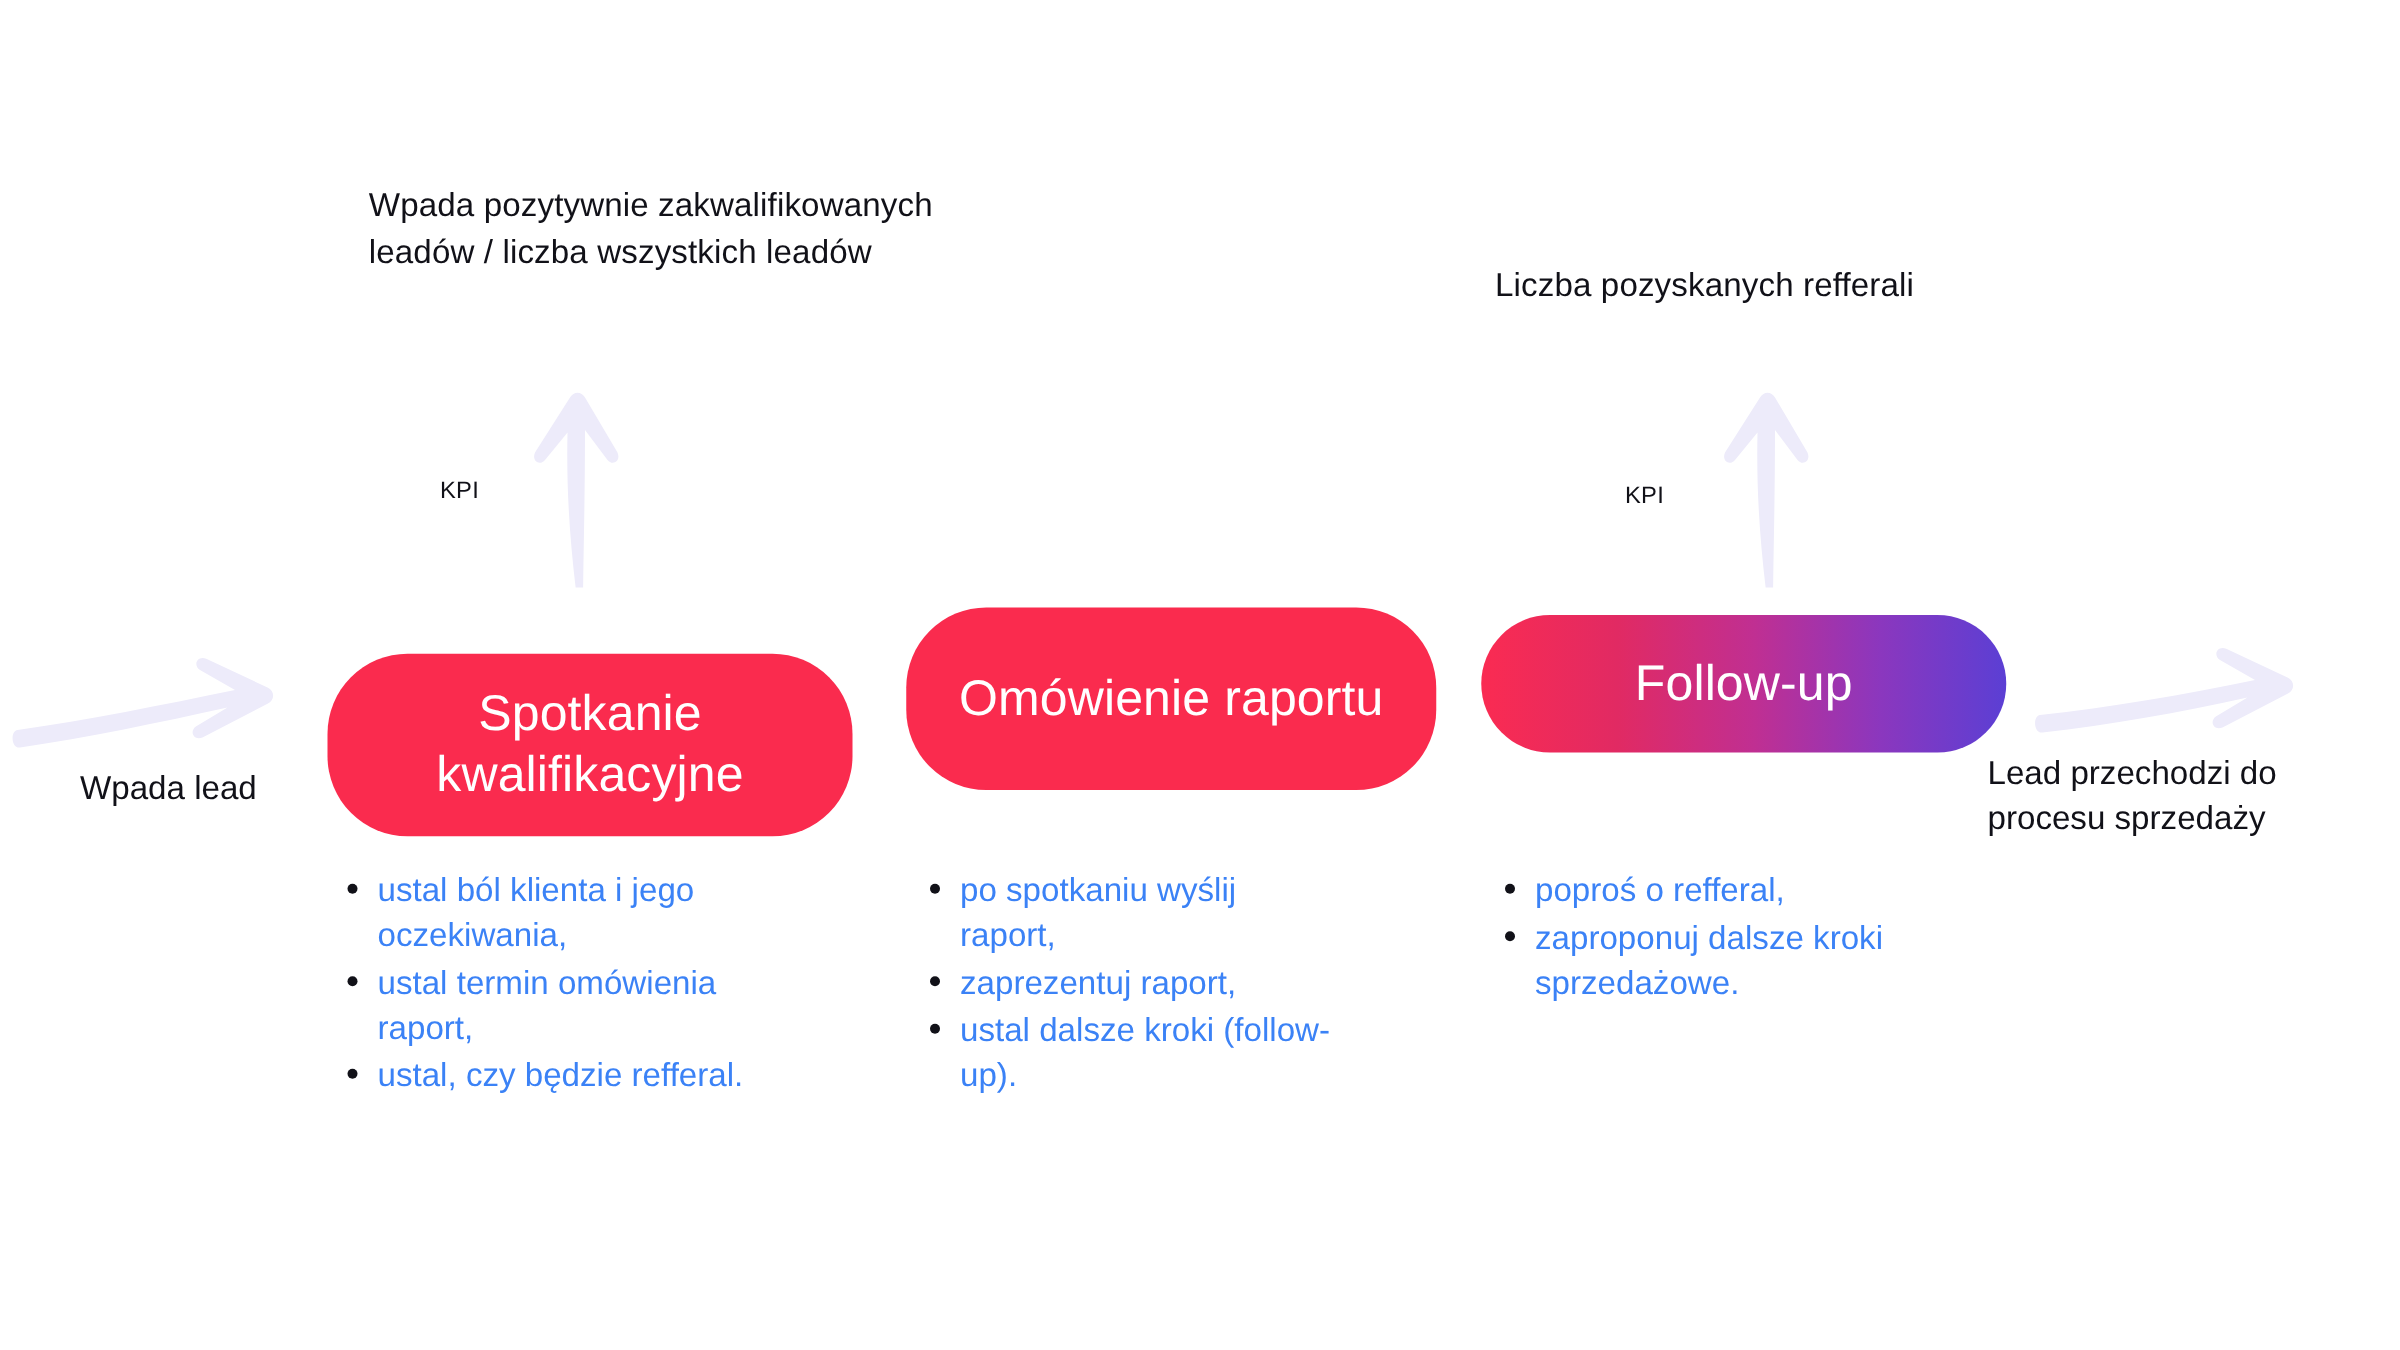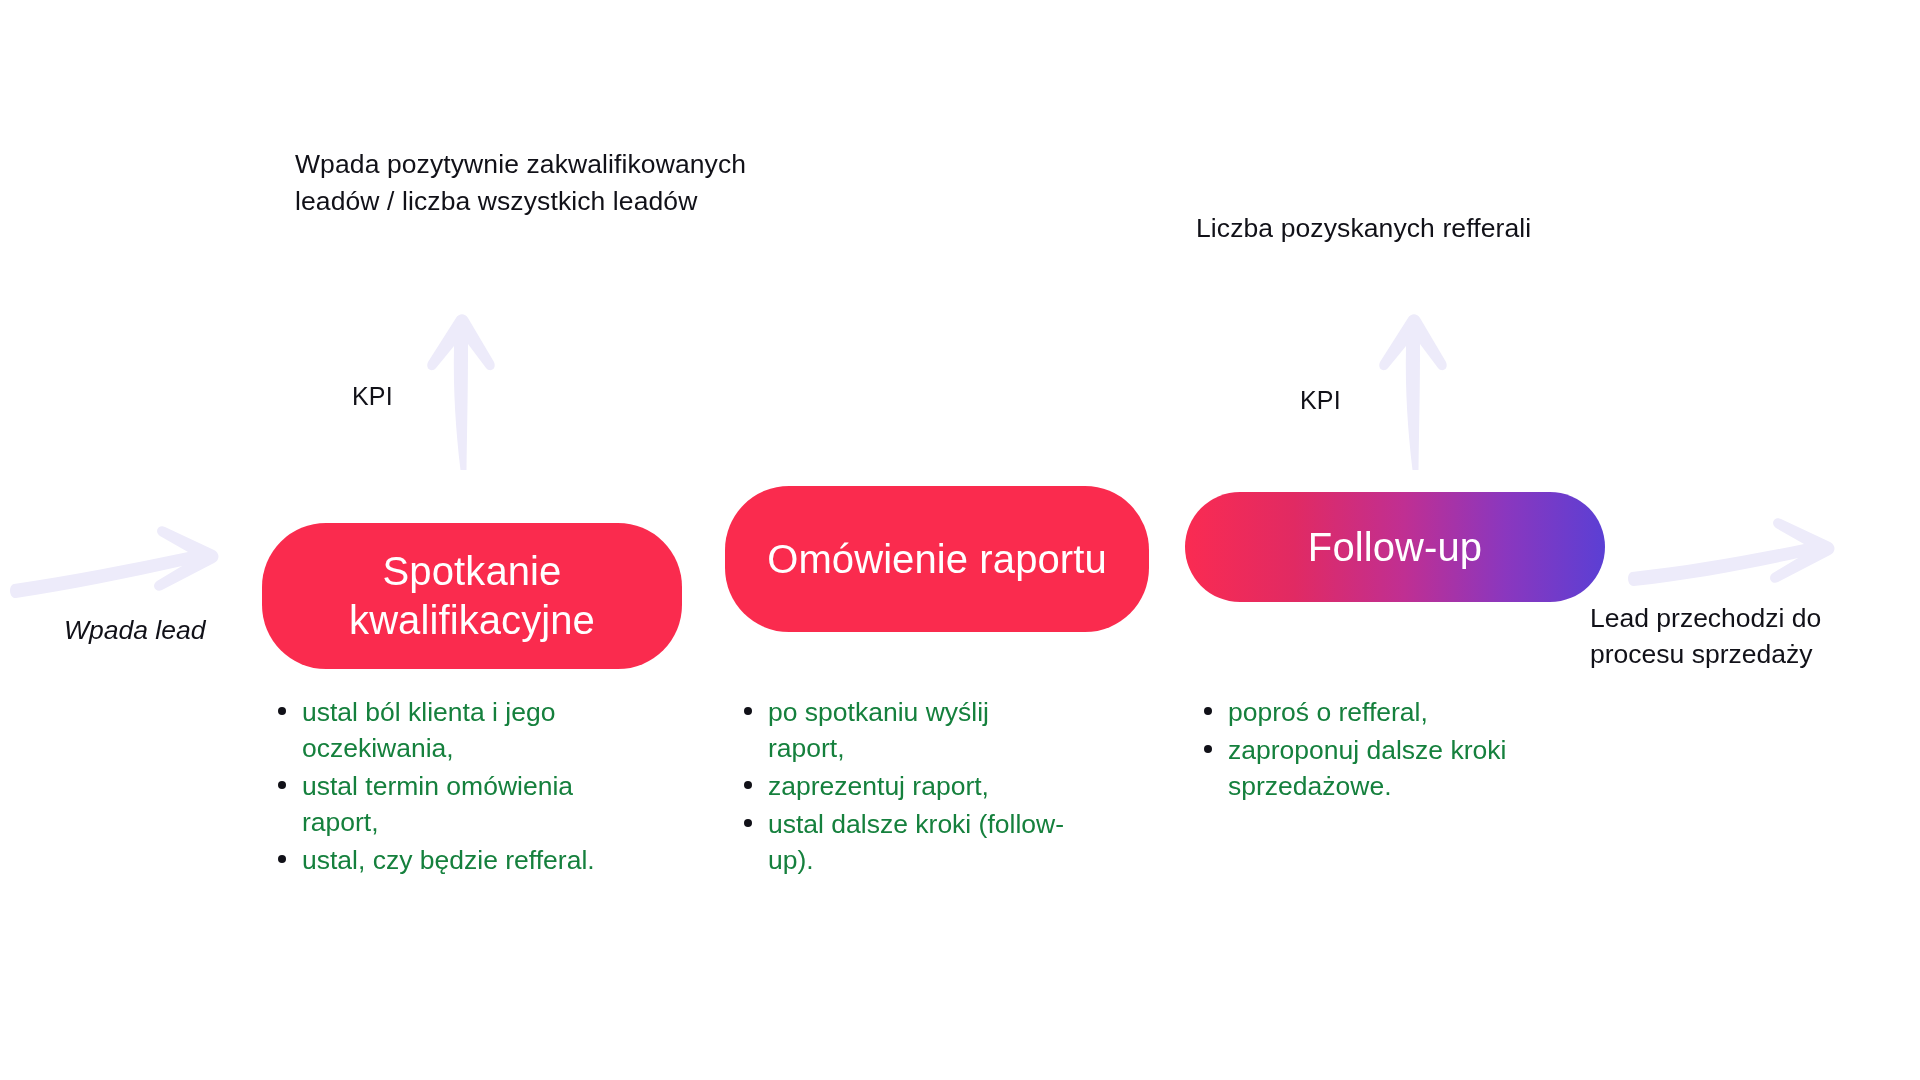--- a/index.html
+++ b/index.html
@@ -37,43 +37,43 @@
     font-size:26.5px;
     line-height:1.38;
     color:#111118;
     letter-spacing:.1px;
   }
   .kpi-note-1{left:295px;top:146px;width:470px;}
   .kpi-note-2{left:1196px;top:210px;width:470px;}
 
   .kpi-tag{
     position:absolute;
-    font-size:25px;
+    font-size:19px;
     color:#111118;
     letter-spacing:.2px;
   }
   .kpi-tag-1{left:352px;top:382px;}
   .kpi-tag-2{left:1300px;top:386px;}
 
   
   .side-note{
     position:absolute;
     font-size:26.5px;
     line-height:1.36;
     color:#111118;
   }
-  .note-left{left:64px;top:612px;width:200px;font-style:italic;}
+  .note-left{left:64px;top:612px;width:200px;}
   .note-right{left:1590px;top:600px;width:270px;}
 
   
   .list{
     position:absolute;
     font-size:26.5px;
     line-height:1.36;
-    color:#15803d;
+    color:#3b82f6;
     margin:0;
     padding:0;
     list-style:none;
   }
   .list li{
     position:relative;
     padding-left:30px;
     margin-bottom:2px;
   }
   .list li::before{

